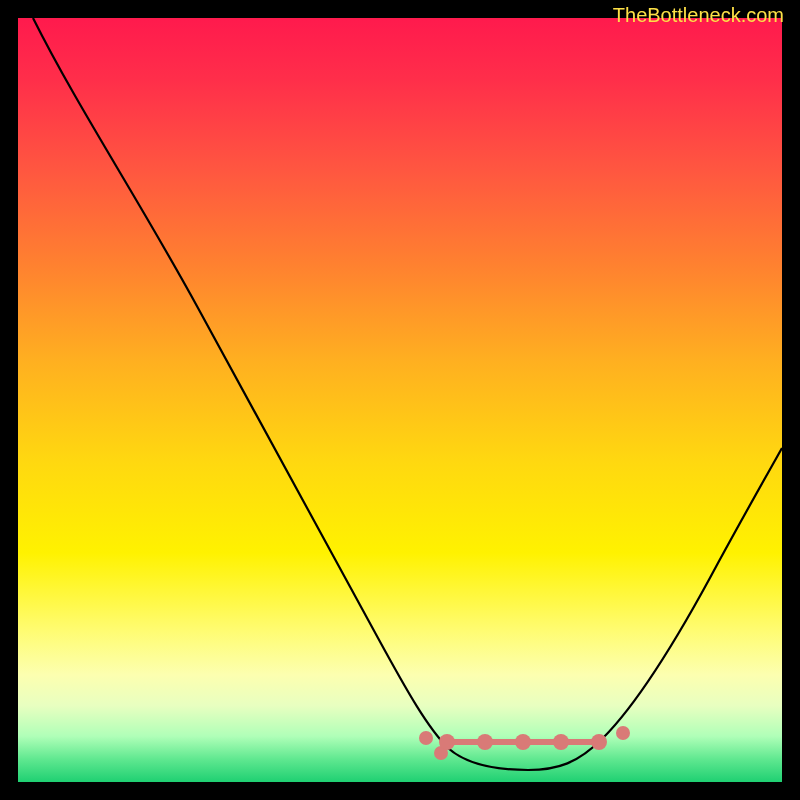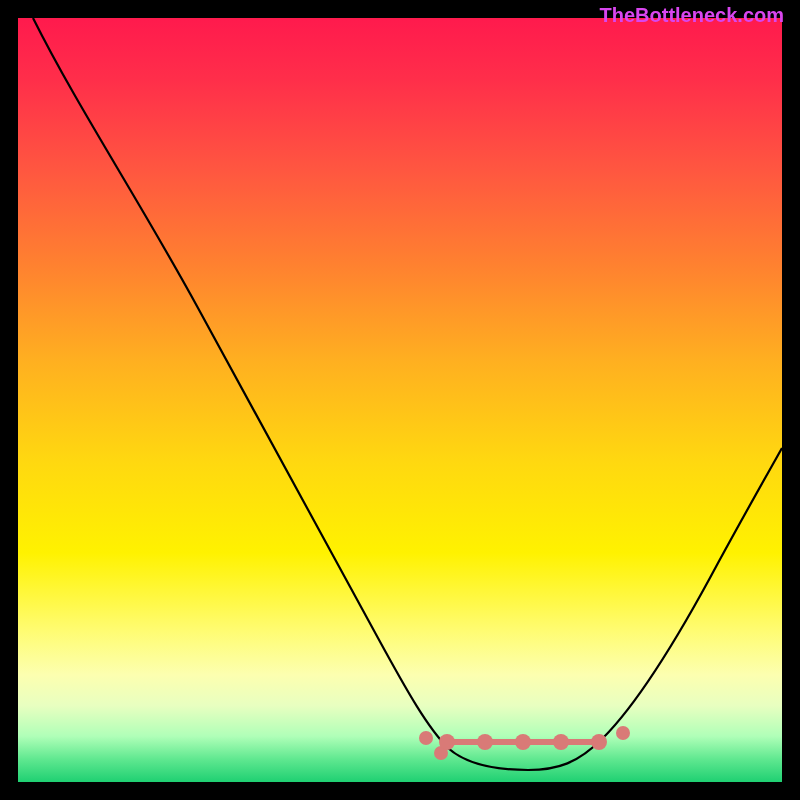--- a/index.html
+++ b/index.html
@@ -9,23 +9,23 @@
     height: 800px;
     background: #000;
     position: relative;
     overflow: hidden;
     font-family: Arial, sans-serif;
   }
   .watermark {
     position: absolute;
     top: 4px;
     right: 16px;
-    color: #d946ef;
+    color: #fde047;
     font-size: 20px;
-    font-weight: bold;
+    font-weight: normal;
     z-index: 10;
   }
   .plot-area {
     position: absolute;
     left: 18px;
     top: 18px;
     width: 764px;
     height: 764px;
     overflow: hidden;
   }

